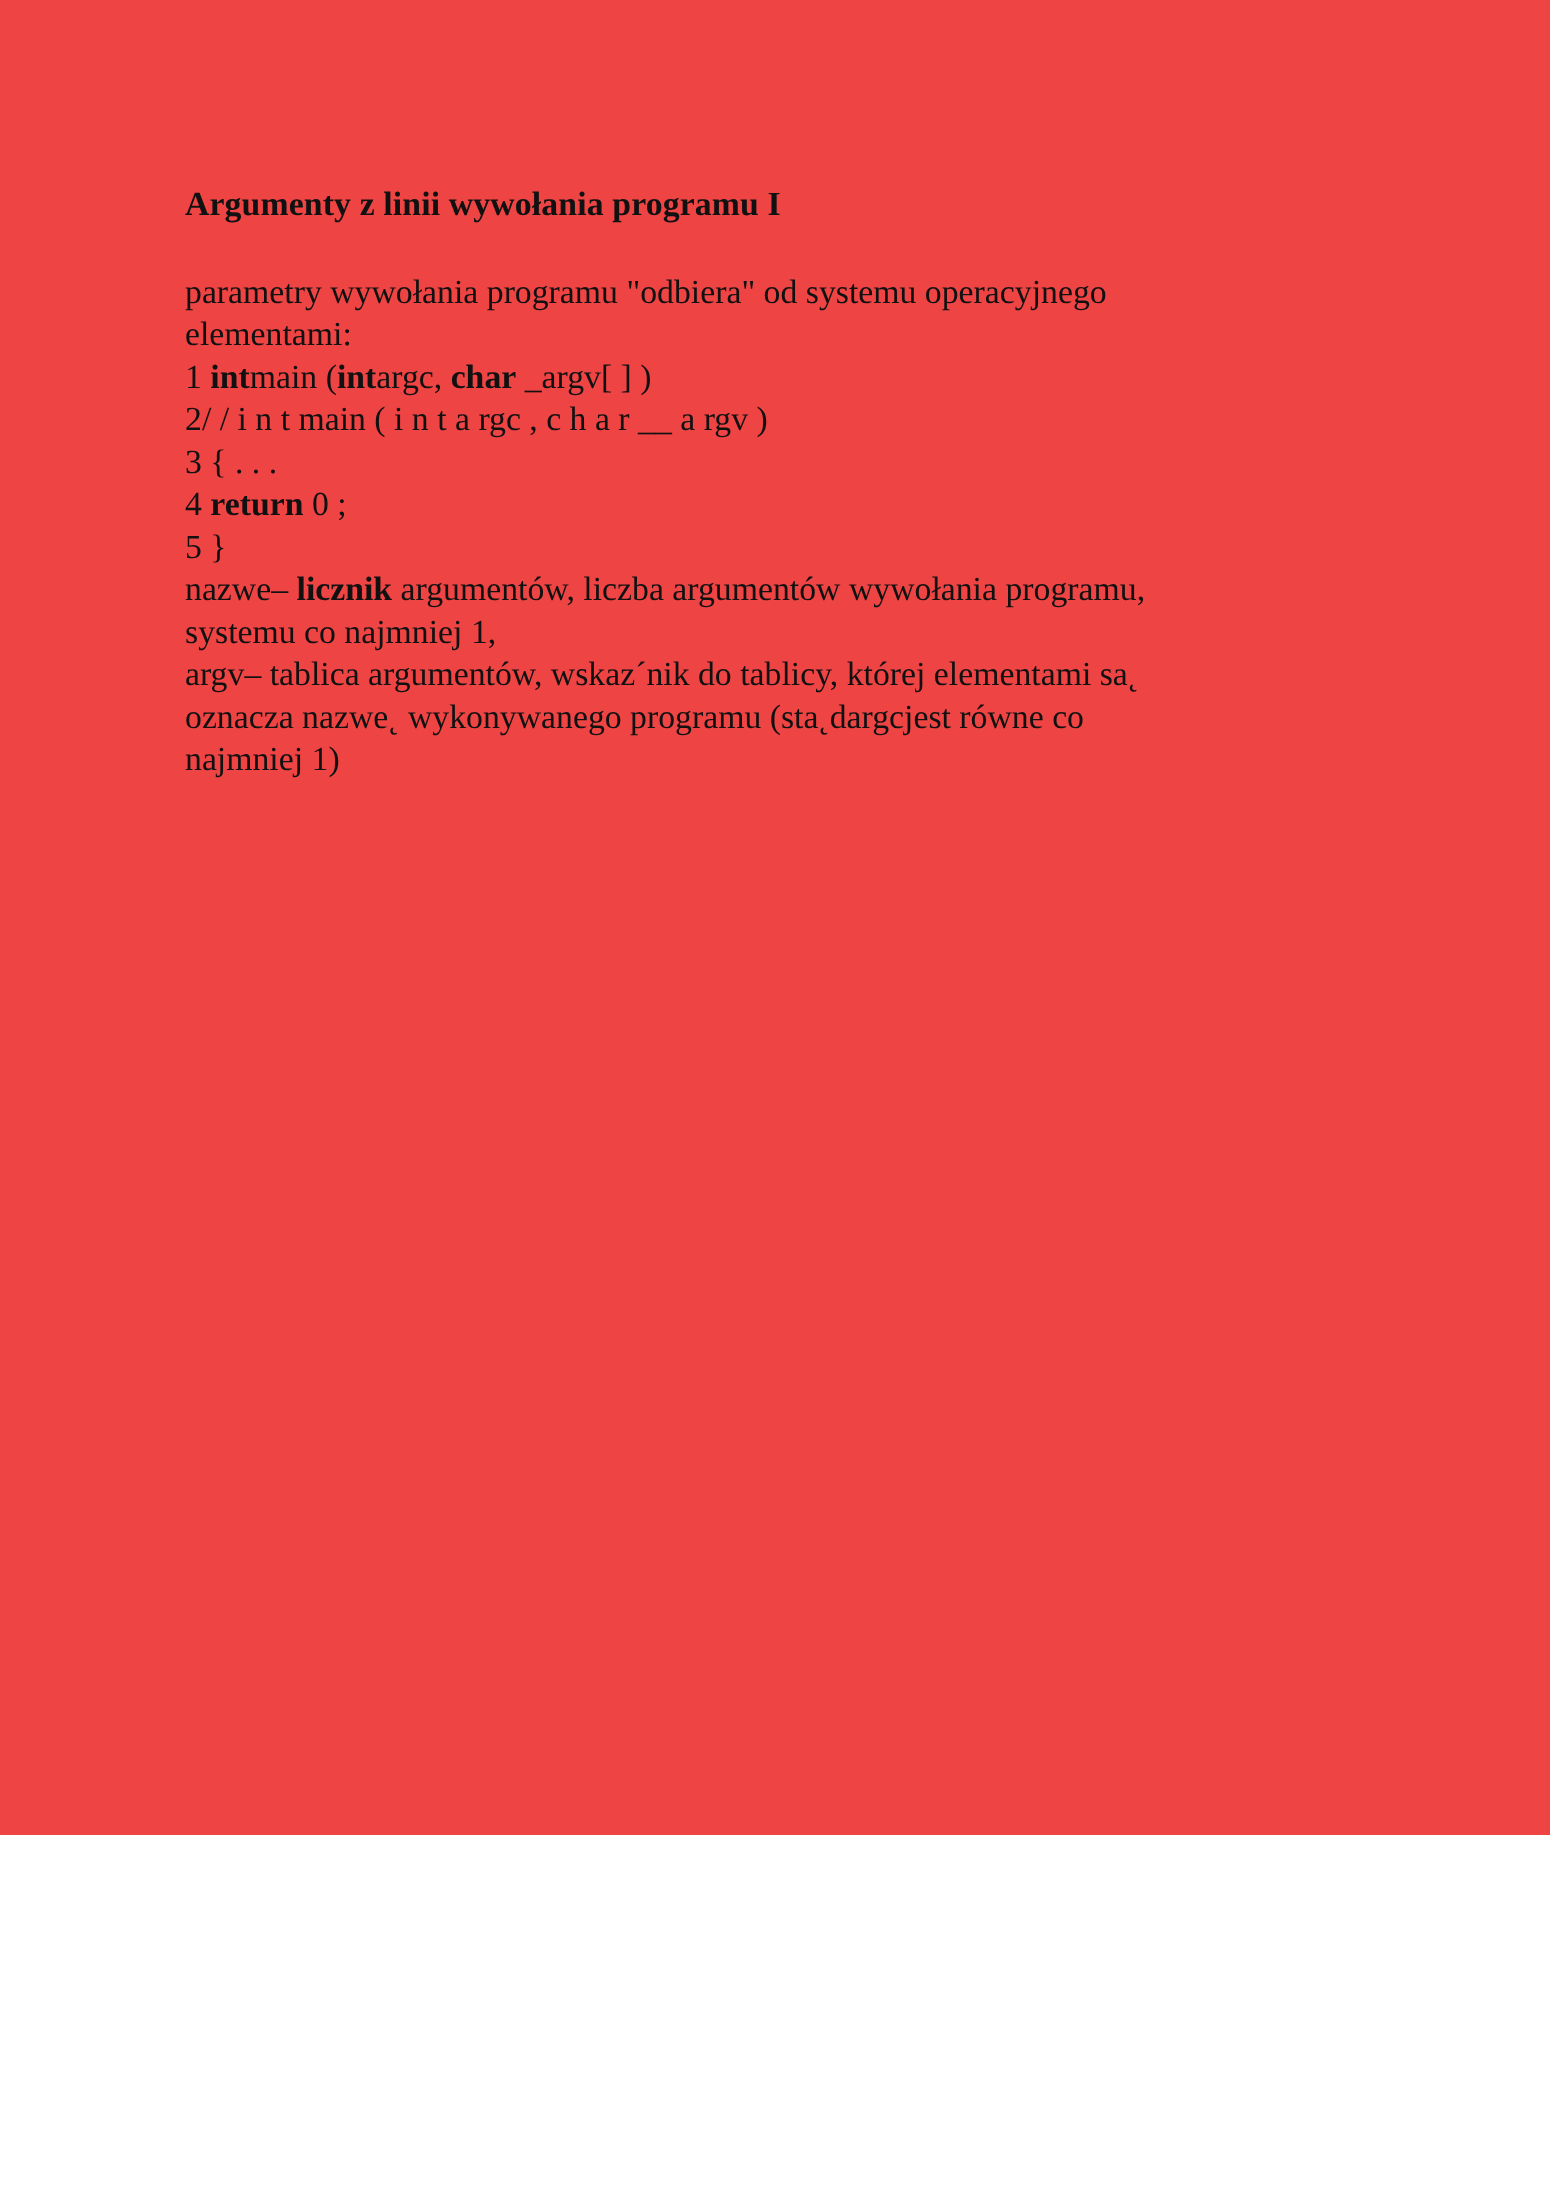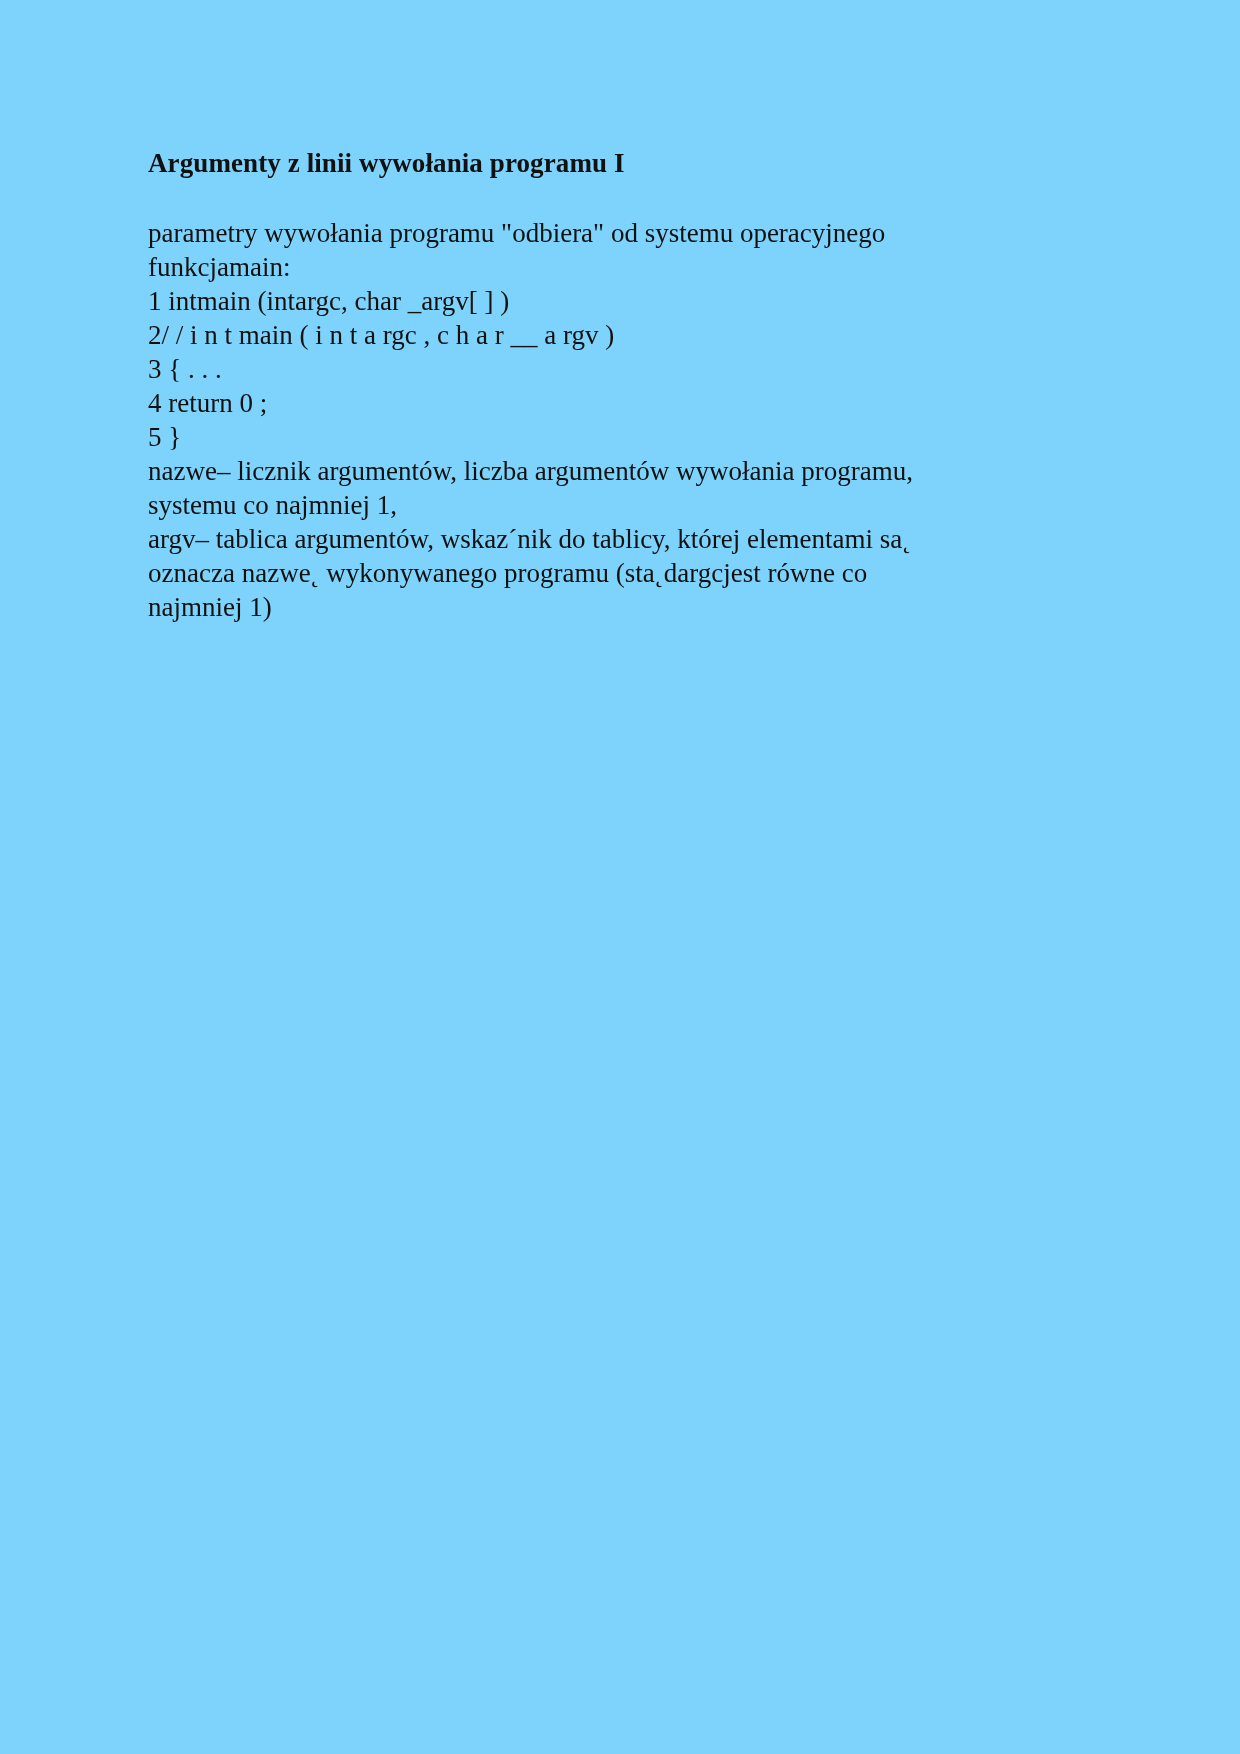--- a/index.html
+++ b/index.html
@@ -12,22 +12,22 @@
       height: 1754px;
       position: relative;
       overflow: hidden;
       font-family: "Liberation Serif", "DejaVu Serif", serif;
       color: #111111;
     }
     .page {
       position: absolute;
       left: 0; top: 0;
       width: 1240px;
-      height: 1754px;
-      background: #7dd3fc;
+      height: 1468px;
+      background: #ef4444;
     }
     .title {
       position: absolute;
       left: 148px;
       top: 148px;
       font-size: 27px;
       font-weight: bold;
       letter-spacing: 0.1px;
       white-space: nowrap;
       margin: 0;
@@ -35,33 +35,33 @@
     .body-text {
       position: absolute;
       left: 148px;
       top: 216px;
       font-size: 27px;
       line-height: 34px;
       white-space: nowrap;
     }
     .line { display: block; height: 34px; }
     .line.code { height: 34px; }
-    .b { font-weight: normal; margin-top: 12px; }
+    .b { font-weight: bold; margin-top: 12px; }
   </style>
 </head>
 <body>
 
 <div class="page">
 
   <h1 class="title">Argumenty z linii wywołania programu I</h1>
 
   <div class="body-text">
 
     <span class="line">parametry wywołania programu "odbiera" od systemu operacyjnego</span>
-    <span class="line">funkcjamain:</span>
+    <span class="line">elementami:</span>
 
     <span class="line code">
       <span>1</span>
       <span class="b">int</span><span>main (</span><span class="b">int</span><span>argc, </span><span class="b">char</span><span> _argv[ ] )</span>
     </span>
 
     <span class="line code">
       <span>2</span><span>/ / i n t main ( i n t a rgc , c h a r __  a rgv )</span>
     </span>
 

